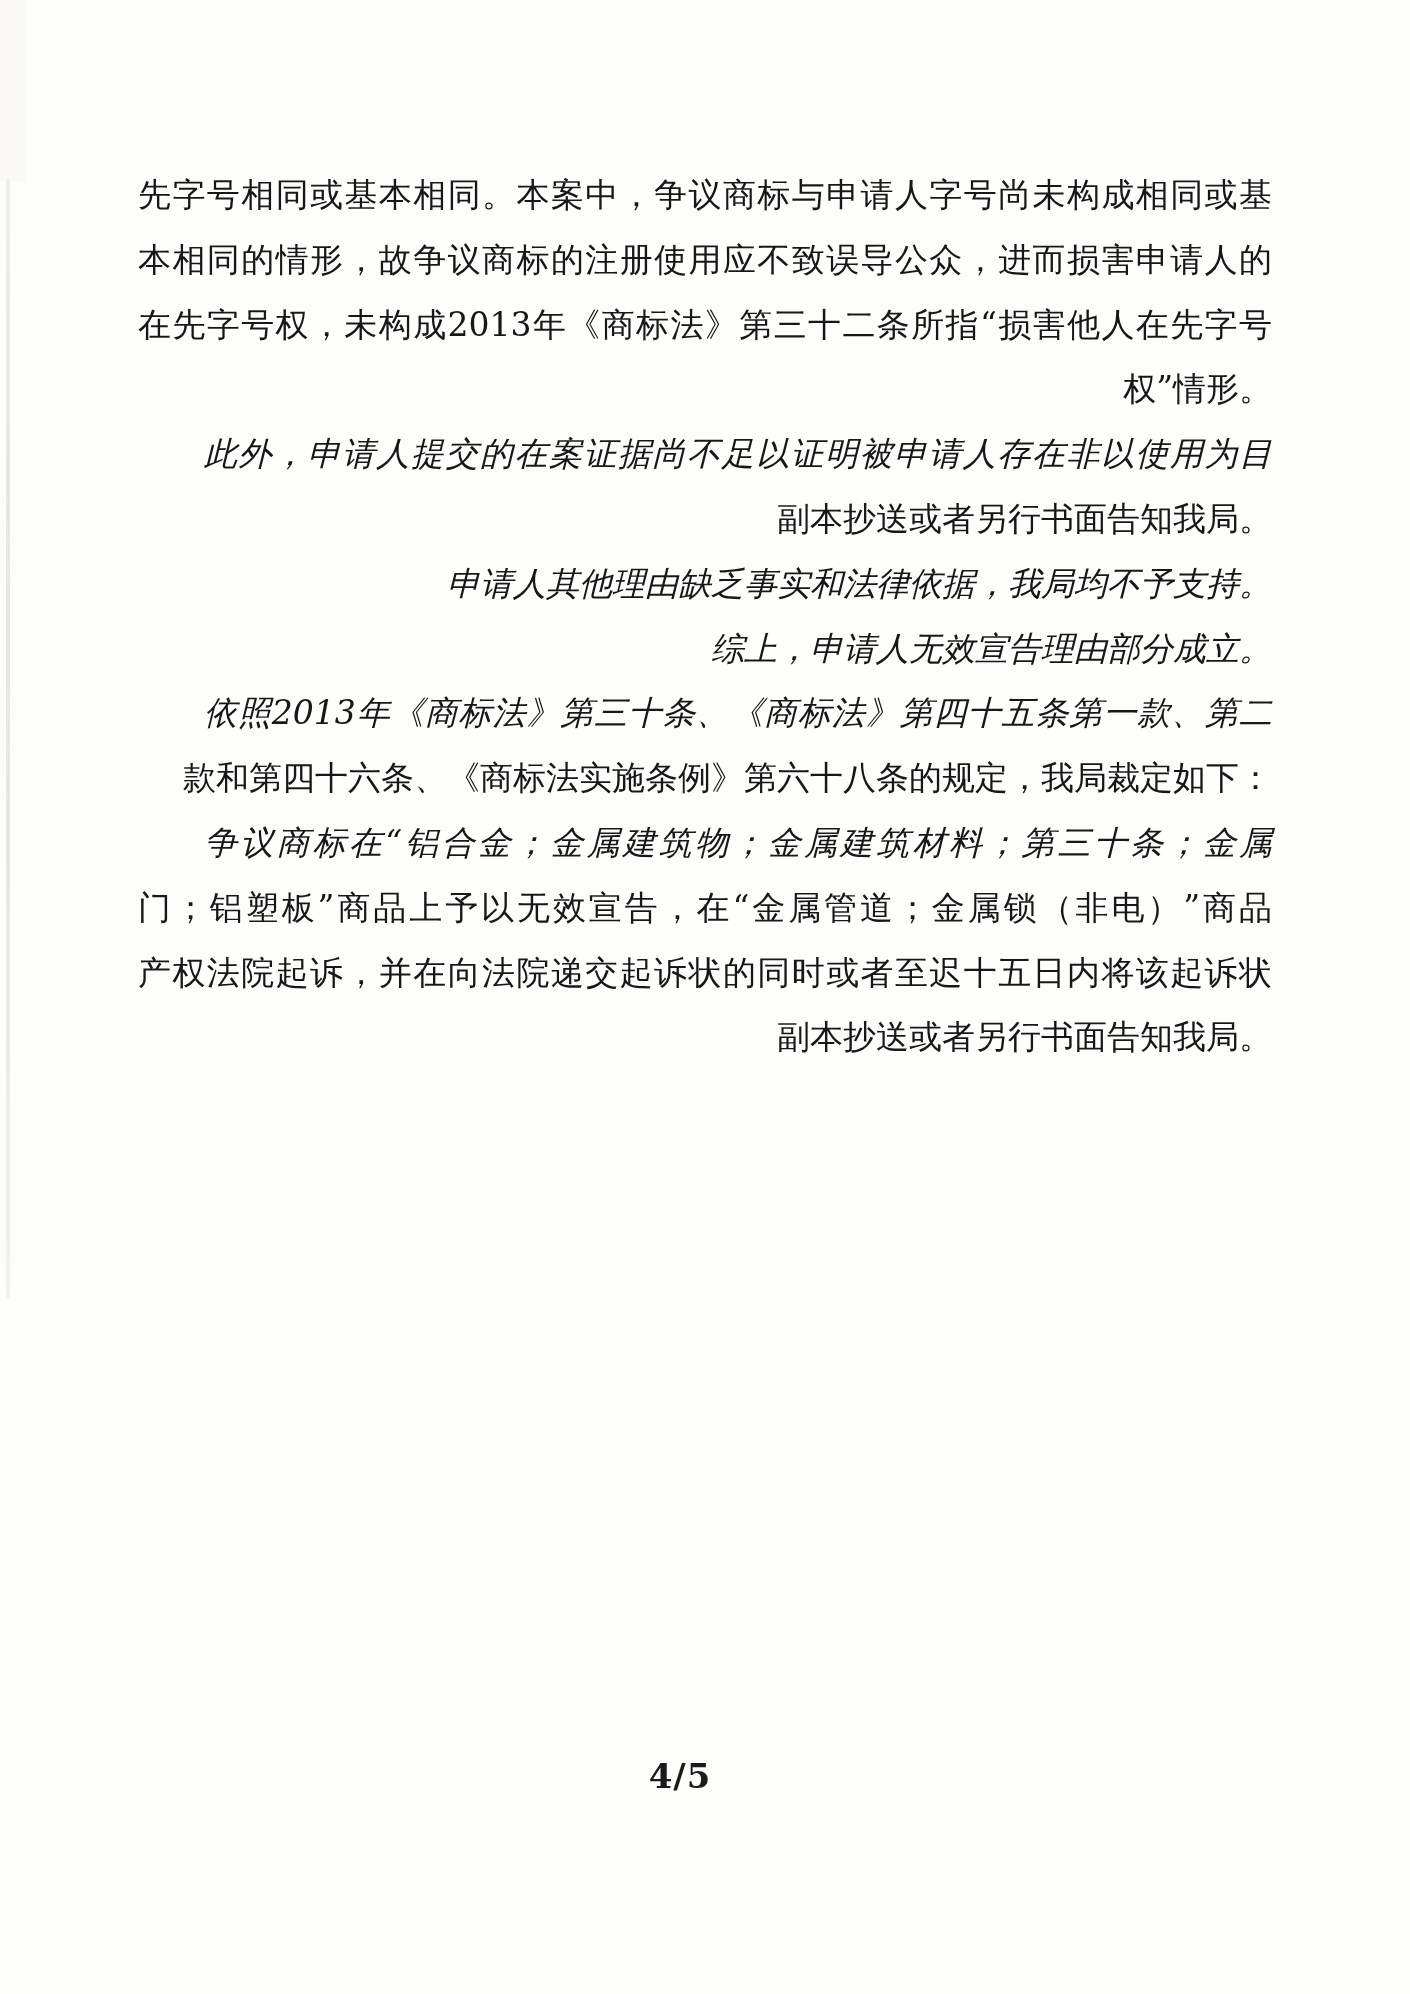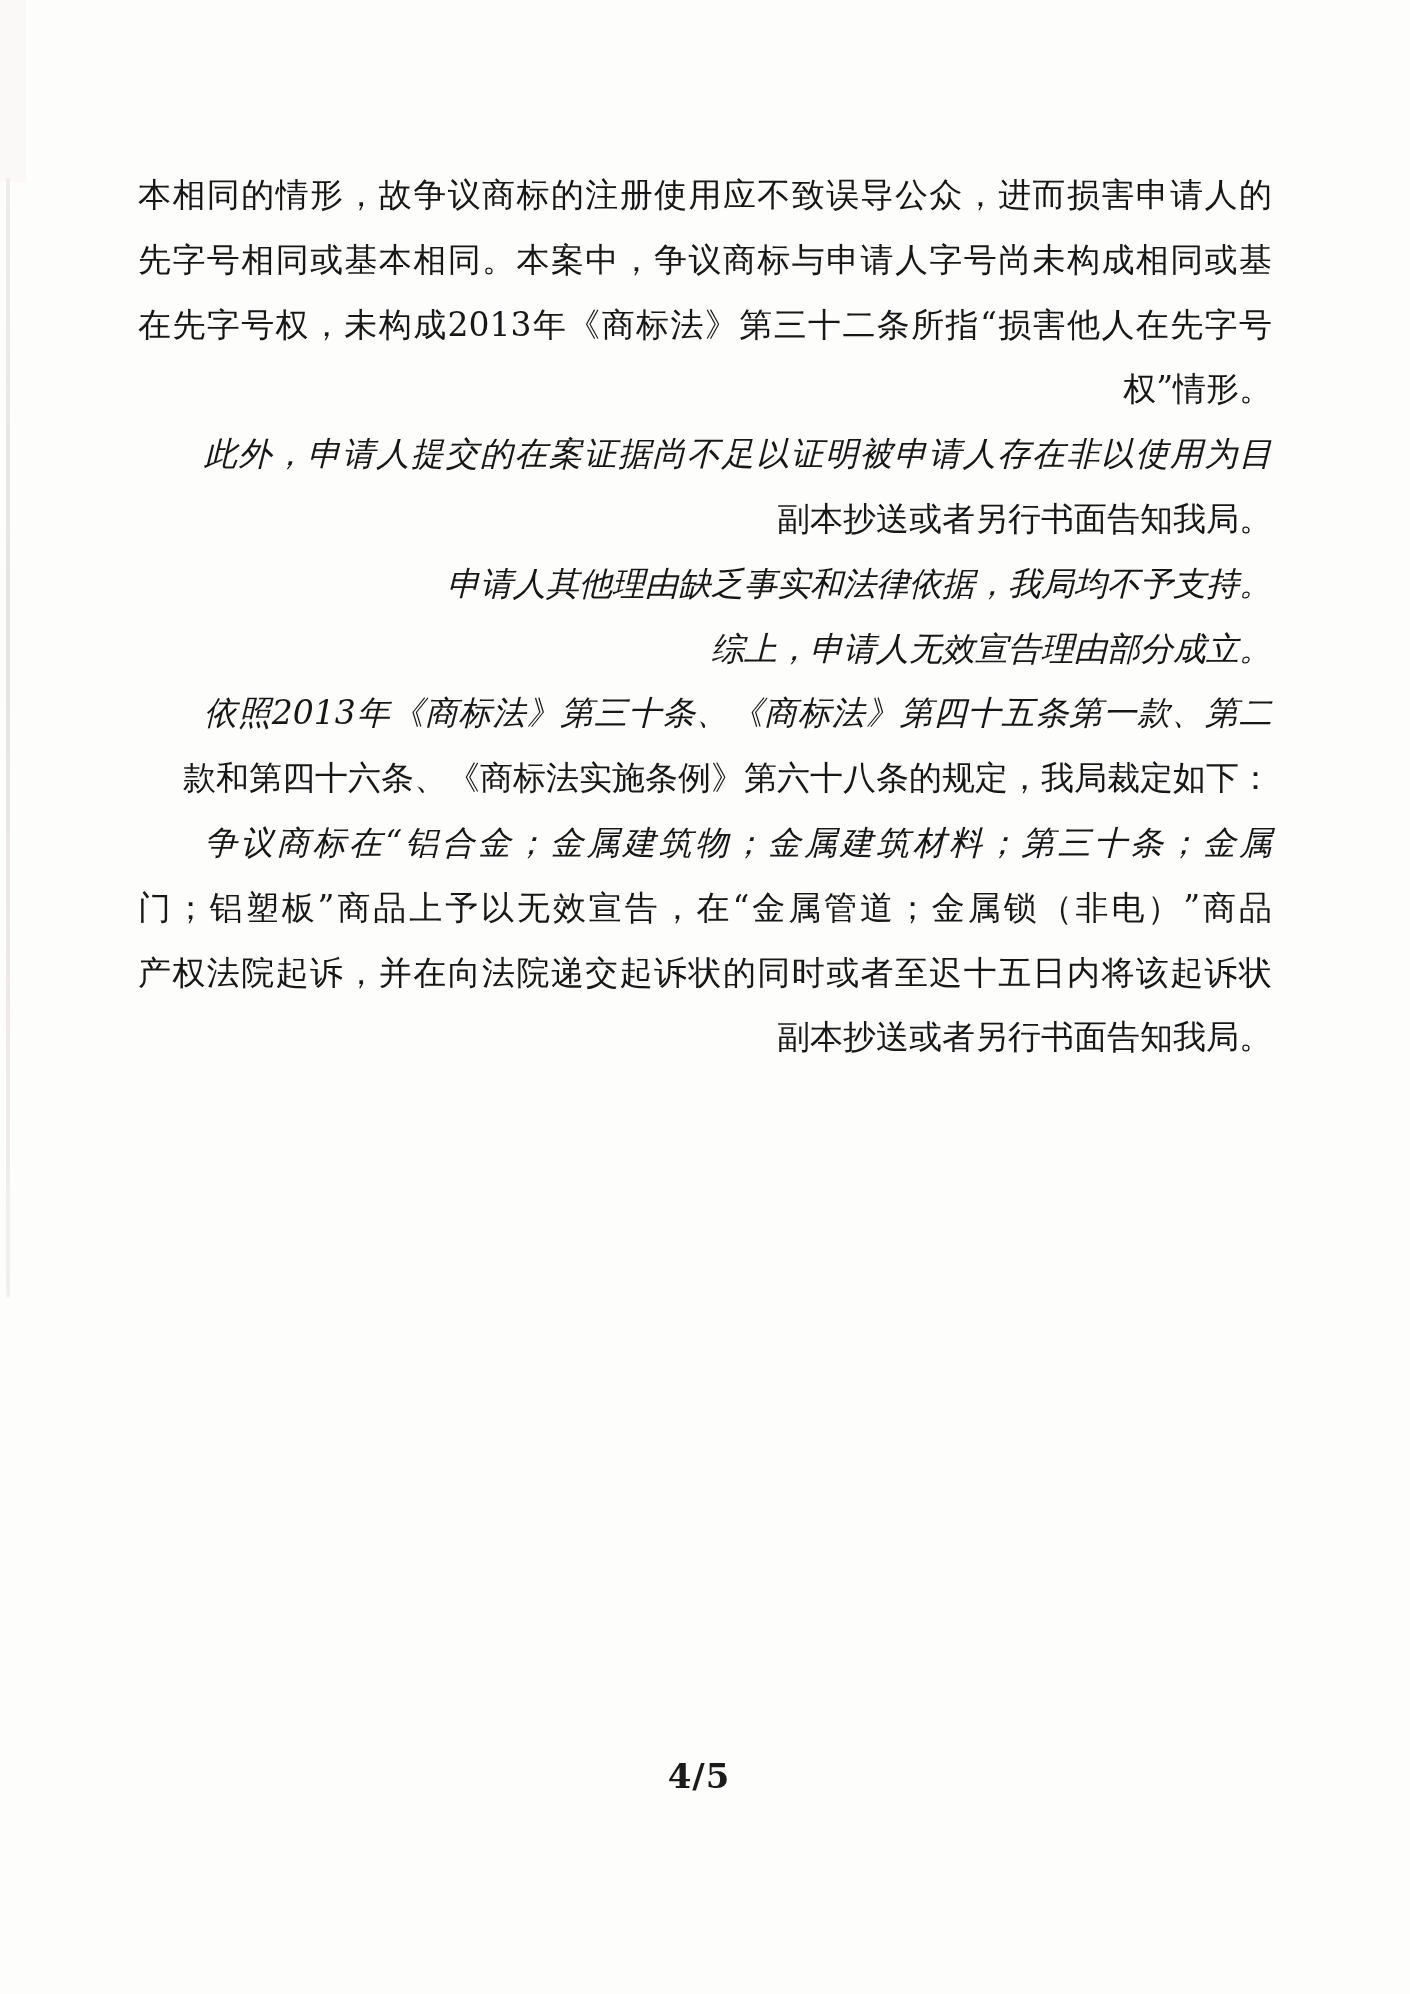--- a/index.html
+++ b/index.html
@@ -59,34 +59,33 @@
   .footer {
     position: absolute;
     top: 1756px;
     left: 0;
     width: 1360px;
     text-align: center;
     font-size: 34px;
     font-weight: bold;
     letter-spacing: 1px;
     color: #1b1b1b;
-    margin-left: 19px;
   }
 </style>
 </head>
 <body>
 
 <div class="page">
 
   <div class="corner-shade"></div>
   <div class="edge-line"></div>
 
   <div class="textblock">
+    <div class="line just">先字号相同或基本相同。本案中，争议商标与申请人字号尚未构成相同或基</div>
     <div class="line just">本相同的情形，故争议商标的注册使用应不致误导公众，进而损害申请人的</div>
-    <div class="line just">先字号相同或基本相同。本案中，争议商标与申请人字号尚未构成相同或基</div>
     <div class="line just">在先字号权，未构成2013年《商标法》第三十二条所指“损害他人在先字号</div>
     <div class="line">权”情形。</div>
     <div class="line indent just">此外，申请人提交的在案证据尚不足以证明被申请人存在非以使用为目</div>
     <div class="line">副本抄送或者另行书面告知我局。</div>
     <div class="line indent">申请人其他理由缺乏事实和法律依据，我局均不予支持。</div>
     <div class="line indent">综上，申请人无效宣告理由部分成立。</div>
     <div class="line indent just">依照2013年《商标法》第三十条、《商标法》第四十五条第一款、第二</div>
     <div class="line">款和第四十六条、《商标法实施条例》第六十八条的规定，我局裁定如下：</div>
     <div class="line indent just">争议商标在“铝合金；金属建筑物；金属建筑材料；第三十条；金属</div>
     <div class="line just">门；铝塑板”商品上予以无效宣告，在“金属管道；金属锁（非电）”商品</div>

